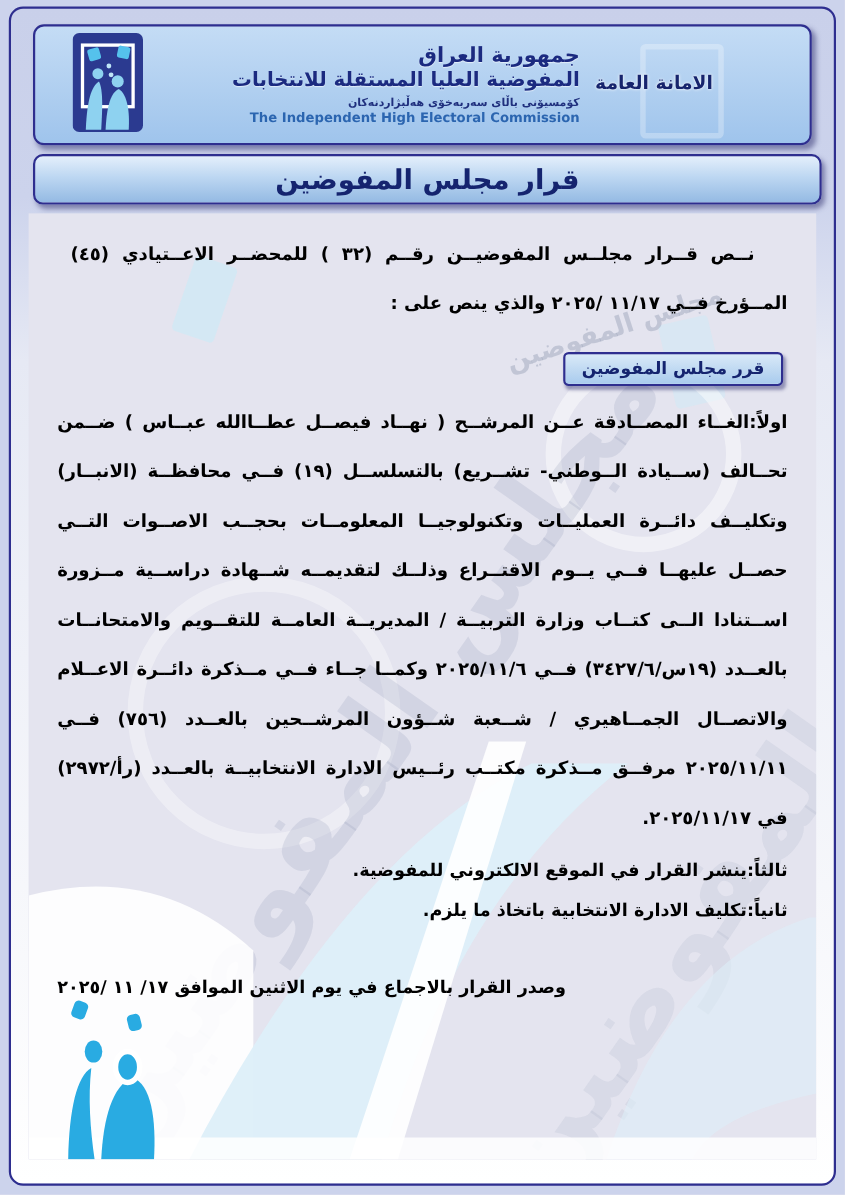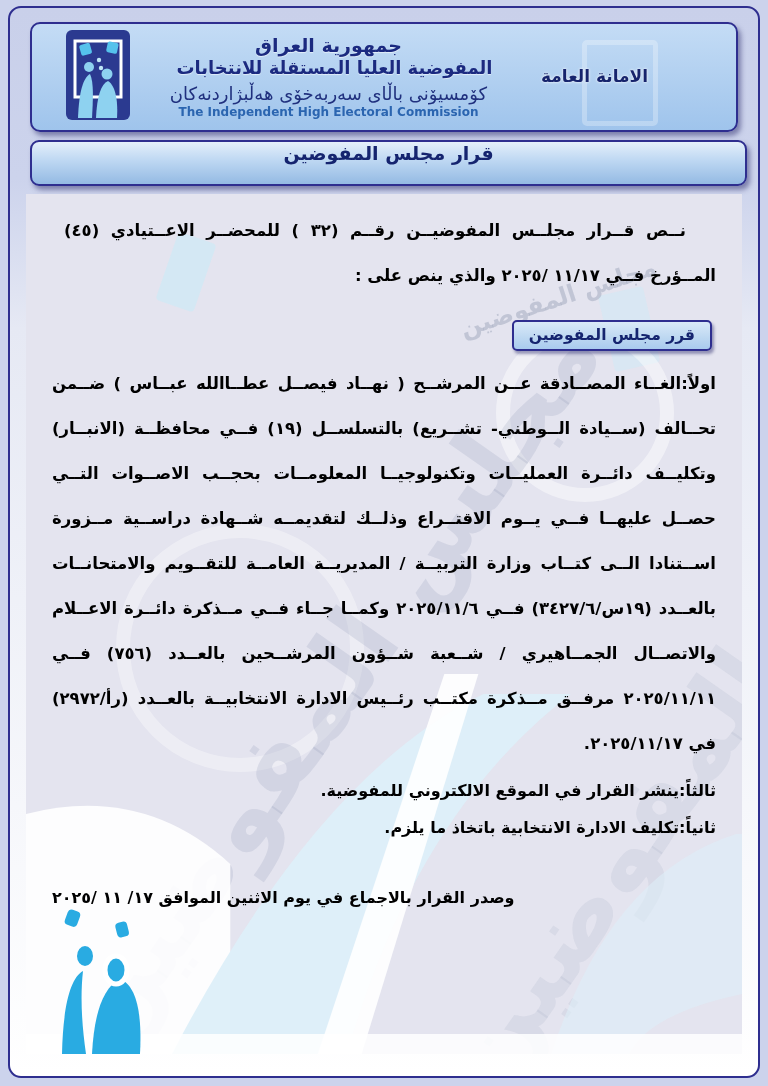--- a/index.html
+++ b/index.html
@@ -19,39 +19,39 @@
     border:2px solid #2e2e8f;border-radius:10px;
     background:linear-gradient(180deg,#c4dcf5 0%,#b0cff0 55%,#9fc4ec 100%);
     box-shadow:3px 4px 5px rgba(45,45,110,.5);
     display:flex;align-items:center;
   }
   .hdr-wm{
     position:absolute;right:78px;top:16px;width:66px;height:76px;
     border:5px solid rgba(255,255,255,.28);border-radius:5px;
   }
   .logo-wrap{margin-left:34px;flex:0 0 auto;}
-  .header-center{flex:1;text-align:center;color:#1b2a80;direction:rtl;line-height:1.25;}
+  .header-center{flex:1;text-align:right;color:#1b2a80;direction:rtl;line-height:1.25;}
   .hc-l1{font-size:19px;font-weight:bold;text-shadow:0 1px 1px rgba(255,255,255,.6);}
   .hc-l2{font-size:18px;font-weight:bold;text-shadow:0 1px 1px rgba(255,255,255,.6);padding-left:12px;}
-  .hc-l3{font-size:18px;font-weight:normal;color:#20307e;margin-top:3px;}
+  .hc-l3{font-size:10px;font-weight:bold;color:#20307e;margin-top:3px;}
   .hc-l4{font-size:12px;font-weight:bold;color:#2b65b0;}
   .header-right{
     width:195px;flex:0 0 auto;text-align:left;direction:rtl;
     color:#16246d;font-weight:bold;font-size:17px;line-height:2.3;
     text-shadow:0 0 3px rgba(255,255,255,.95), 0 0 1px rgba(255,255,255,.9);
     padding-left:14px;position:relative;
   }
   
   .title-banner{
     position:absolute;left:20px;right:11px;top:132px;height:42px;
     border:2px solid #2e2e8f;border-radius:9px;
     background:linear-gradient(180deg,#e4effb 0%,#bdd7f2 45%,#94bae3 100%);
     box-shadow:3px 4px 5px rgba(45,45,110,.5);
-    display:flex;justify-content:center;
-    font-weight:bold;font-size:19px;color:#15246f;direction:rtl;
+    display:flex;align-items:center;justify-content:center;
+    font-weight:bold;font-size:25px;color:#15246f;direction:rtl;
   }
   
   .body-area{
     position:absolute;left:16px;right:16px;top:186px;bottom:22px;
     background:#e4e4ef;overflow:hidden;direction:rtl;
   }
   .wm-rect{position:absolute;background:#cfeaf6;border-radius:4px;opacity:.75;}
   .wm-rect.r1{left:140px;top:42px;width:40px;height:72px;transform:rotate(19deg);}
   .wm-rect.r2{left:580px;top:96px;width:46px;height:78px;transform:rotate(-13deg);opacity:.55;}
   .wm-ring{position:absolute;border:14px solid rgba(255,255,255,.45);border-radius:50%;}

